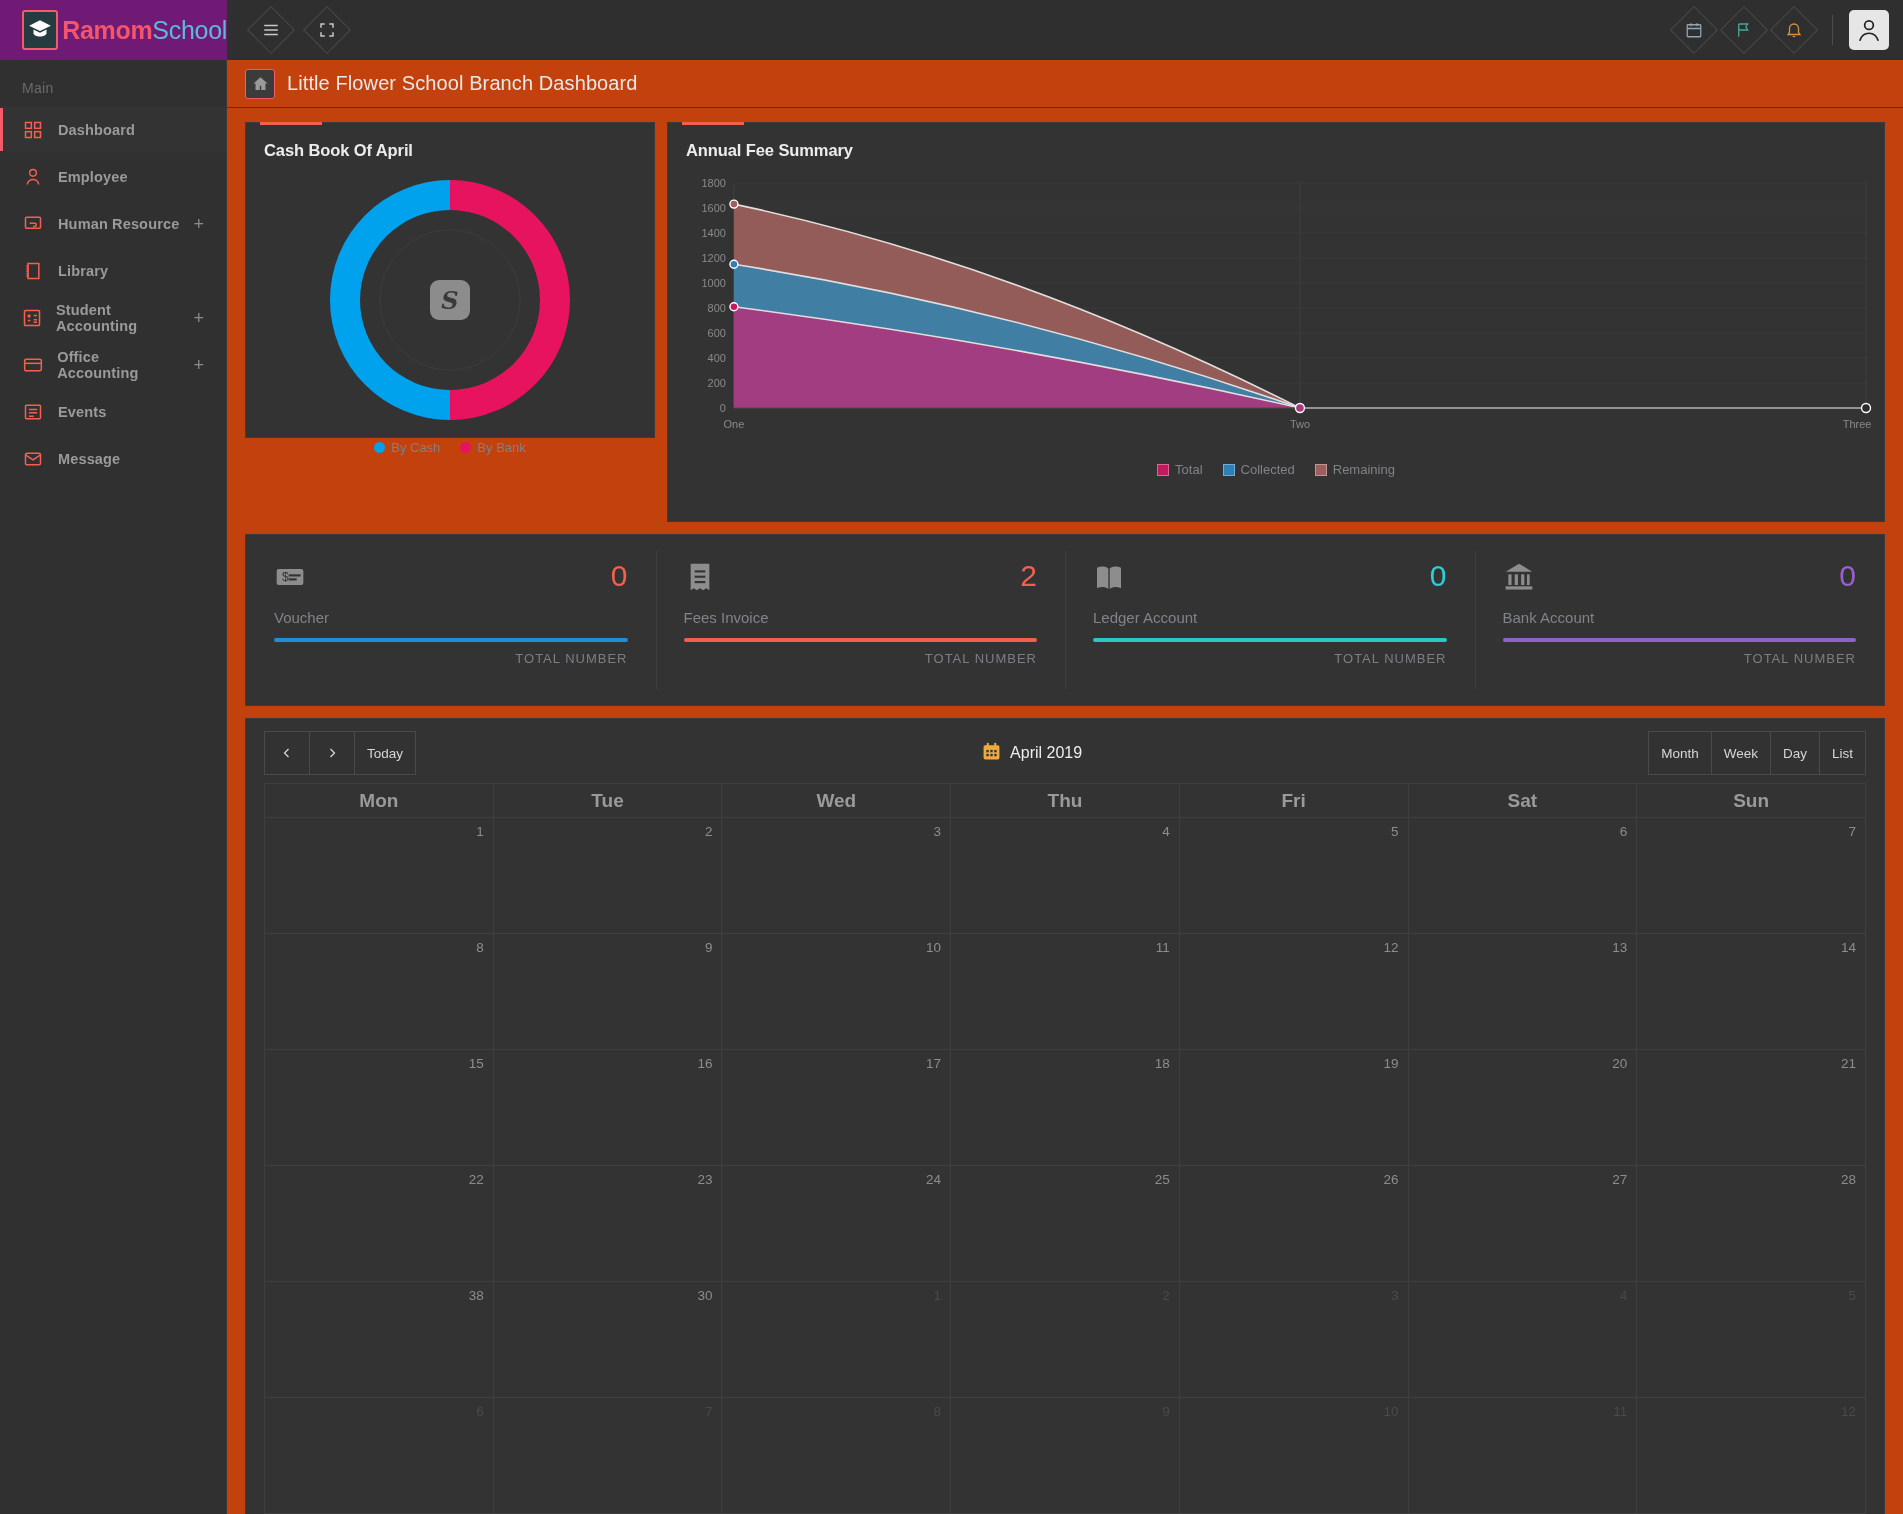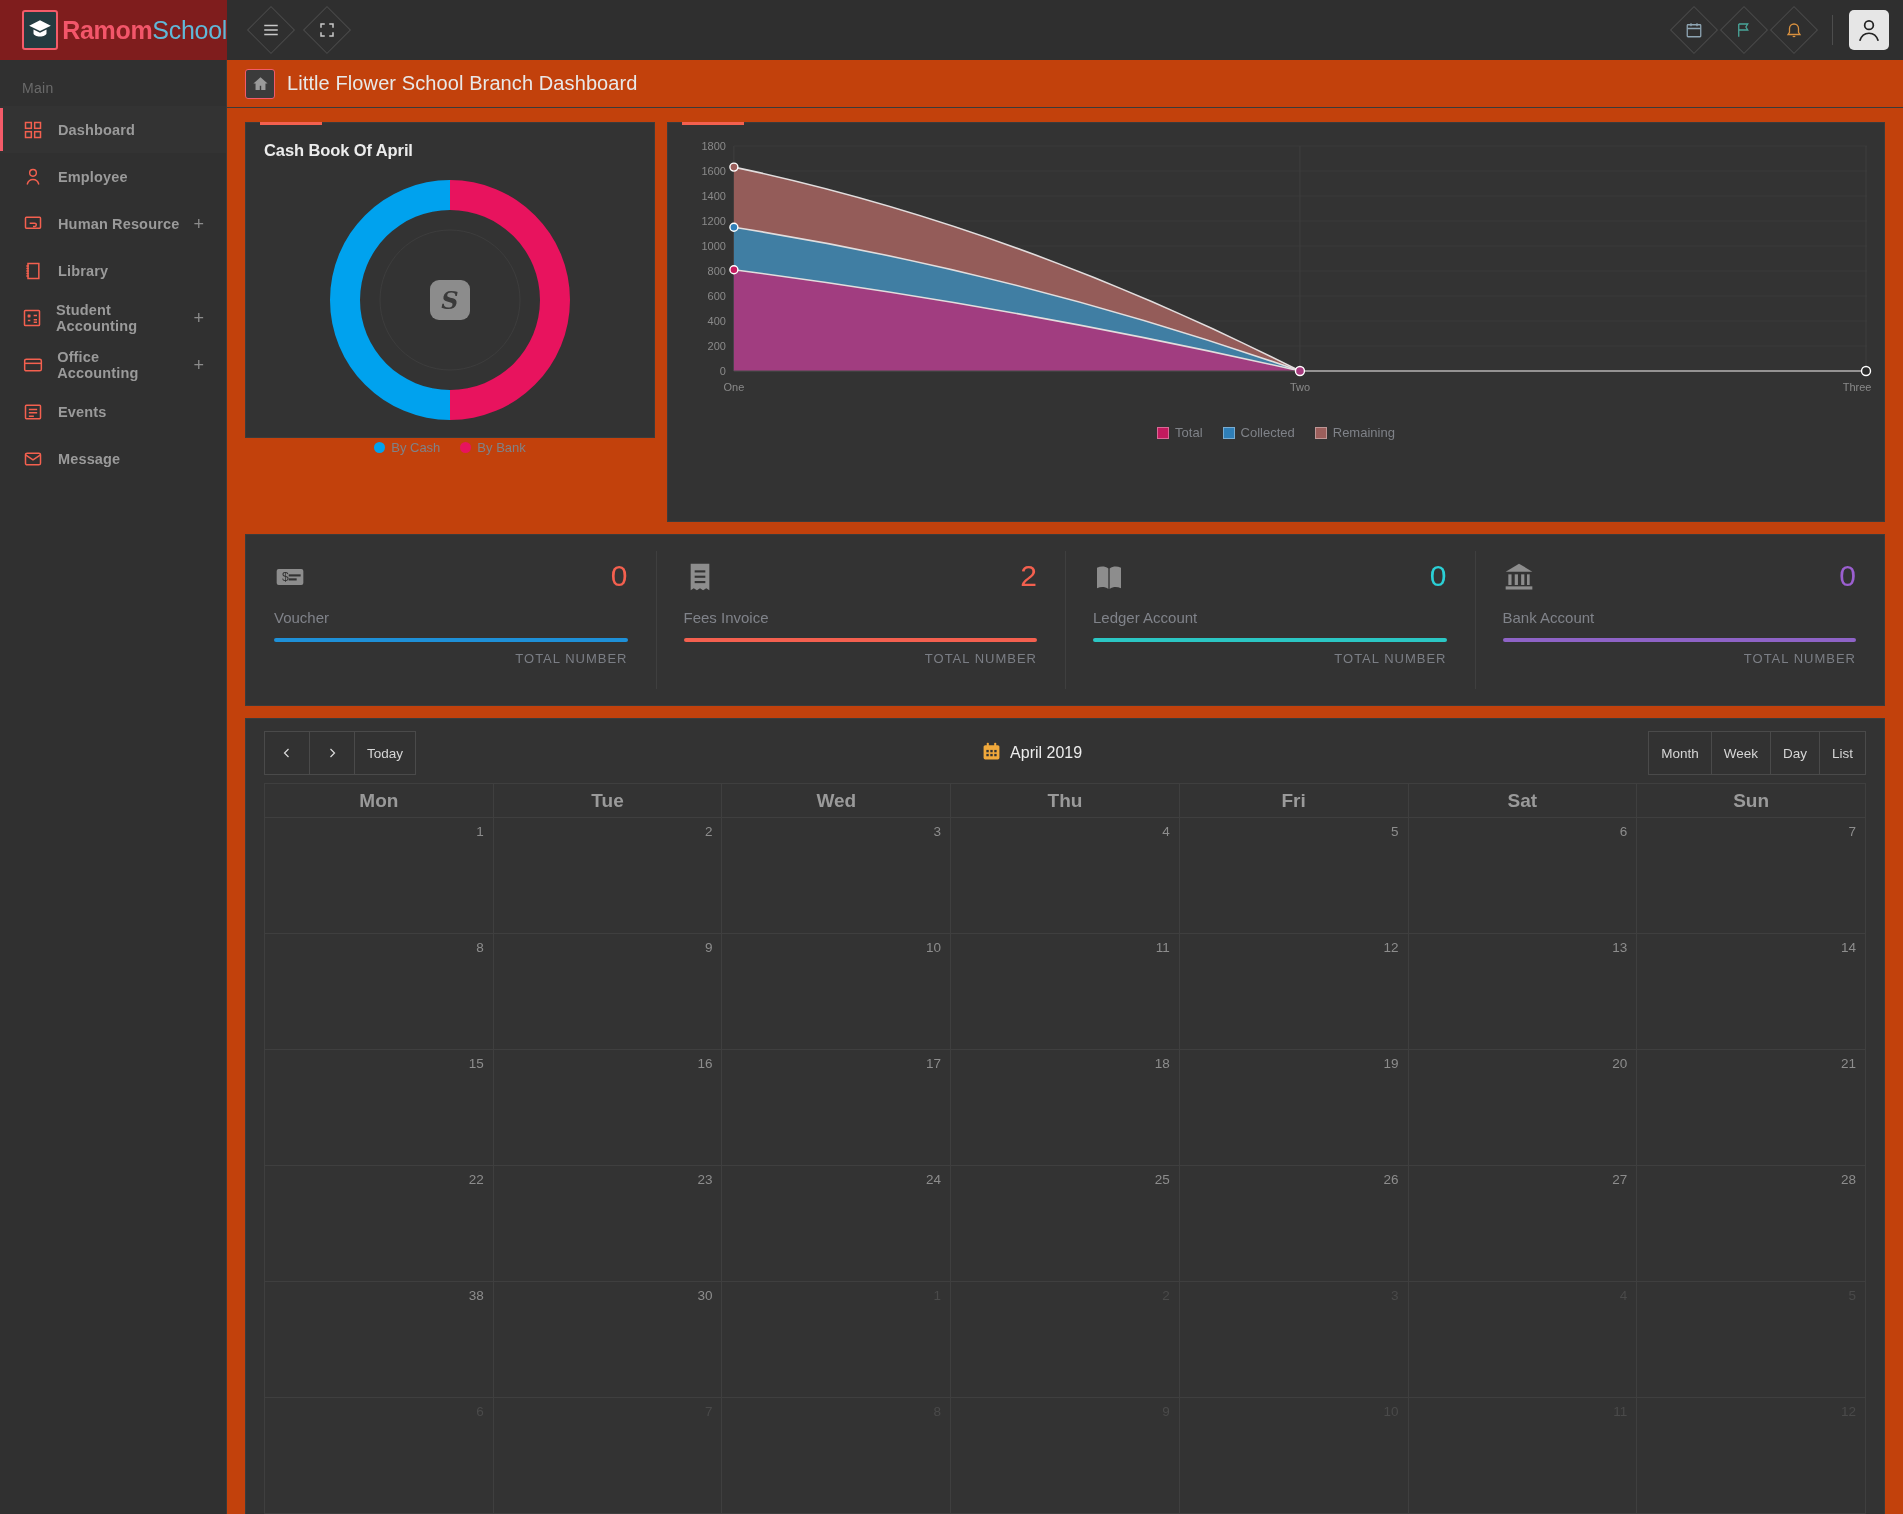--- a/index.html
+++ b/index.html
@@ -7,21 +7,21 @@
     width: 1903px; height: 1514px;
     background: #2b2b2b;
     font-family: "Liberation Sans", sans-serif;
     overflow: hidden;
   }
   body { display: flex; flex-direction: column; }
 
   
   .topbar { height: 60px; flex: 0 0 60px; display: flex; align-items: stretch; background: #2f2f2f; }
   .brand {
-    width: 227px; flex: 0 0 227px; background: #7f1d1d;
+    width: 227px; flex: 0 0 227px; background: #701a75;
     display: flex; align-items: center; padding-left: 22px; gap: 4px;
   }
   .brand-logo {
     width: 38px; height: 40px; border: 2px solid #f45b69; border-radius: 3px;
     background: #243b40; display: flex; align-items: center; justify-content: center;
     position: relative;
   }
   .brand-logo svg { width: 26px; height: 26px; }
   .brand-text { font-size: 25px; font-weight: bold; letter-spacing: -.3px; white-space: nowrap; }
   .brand-text .b1 { color: #f3566a; }
@@ -325,20 +325,21 @@
               <span>By Cash</span>
             </div>
             <div class="legend-item">
               <span class="dot" style="background:#e8135e"></span>
               <span>By Bank</span>
             </div>
           </div>
         </div>
 
         <div class="card card-annual">
+          <div class="card-title">Annual Fee Summary</div>
           <div class="chart-area">
             <svg width="1200" height="290" viewBox="0 0 1200 290" preserveAspectRatio="none" style="width:100%;height:290px">
 
               <g stroke="#3b3b3b" stroke-width="1">
                 <line x1="60" y1="15" x2="1195" y2="15"></line>
                 <line x1="60" y1="40" x2="1195" y2="40"></line>
                 <line x1="60" y1="65" x2="1195" y2="65"></line>
                 <line x1="60" y1="90" x2="1195" y2="90"></line>
                 <line x1="60" y1="115" x2="1195" y2="115"></line>
                 <line x1="60" y1="140" x2="1195" y2="140"></line>

